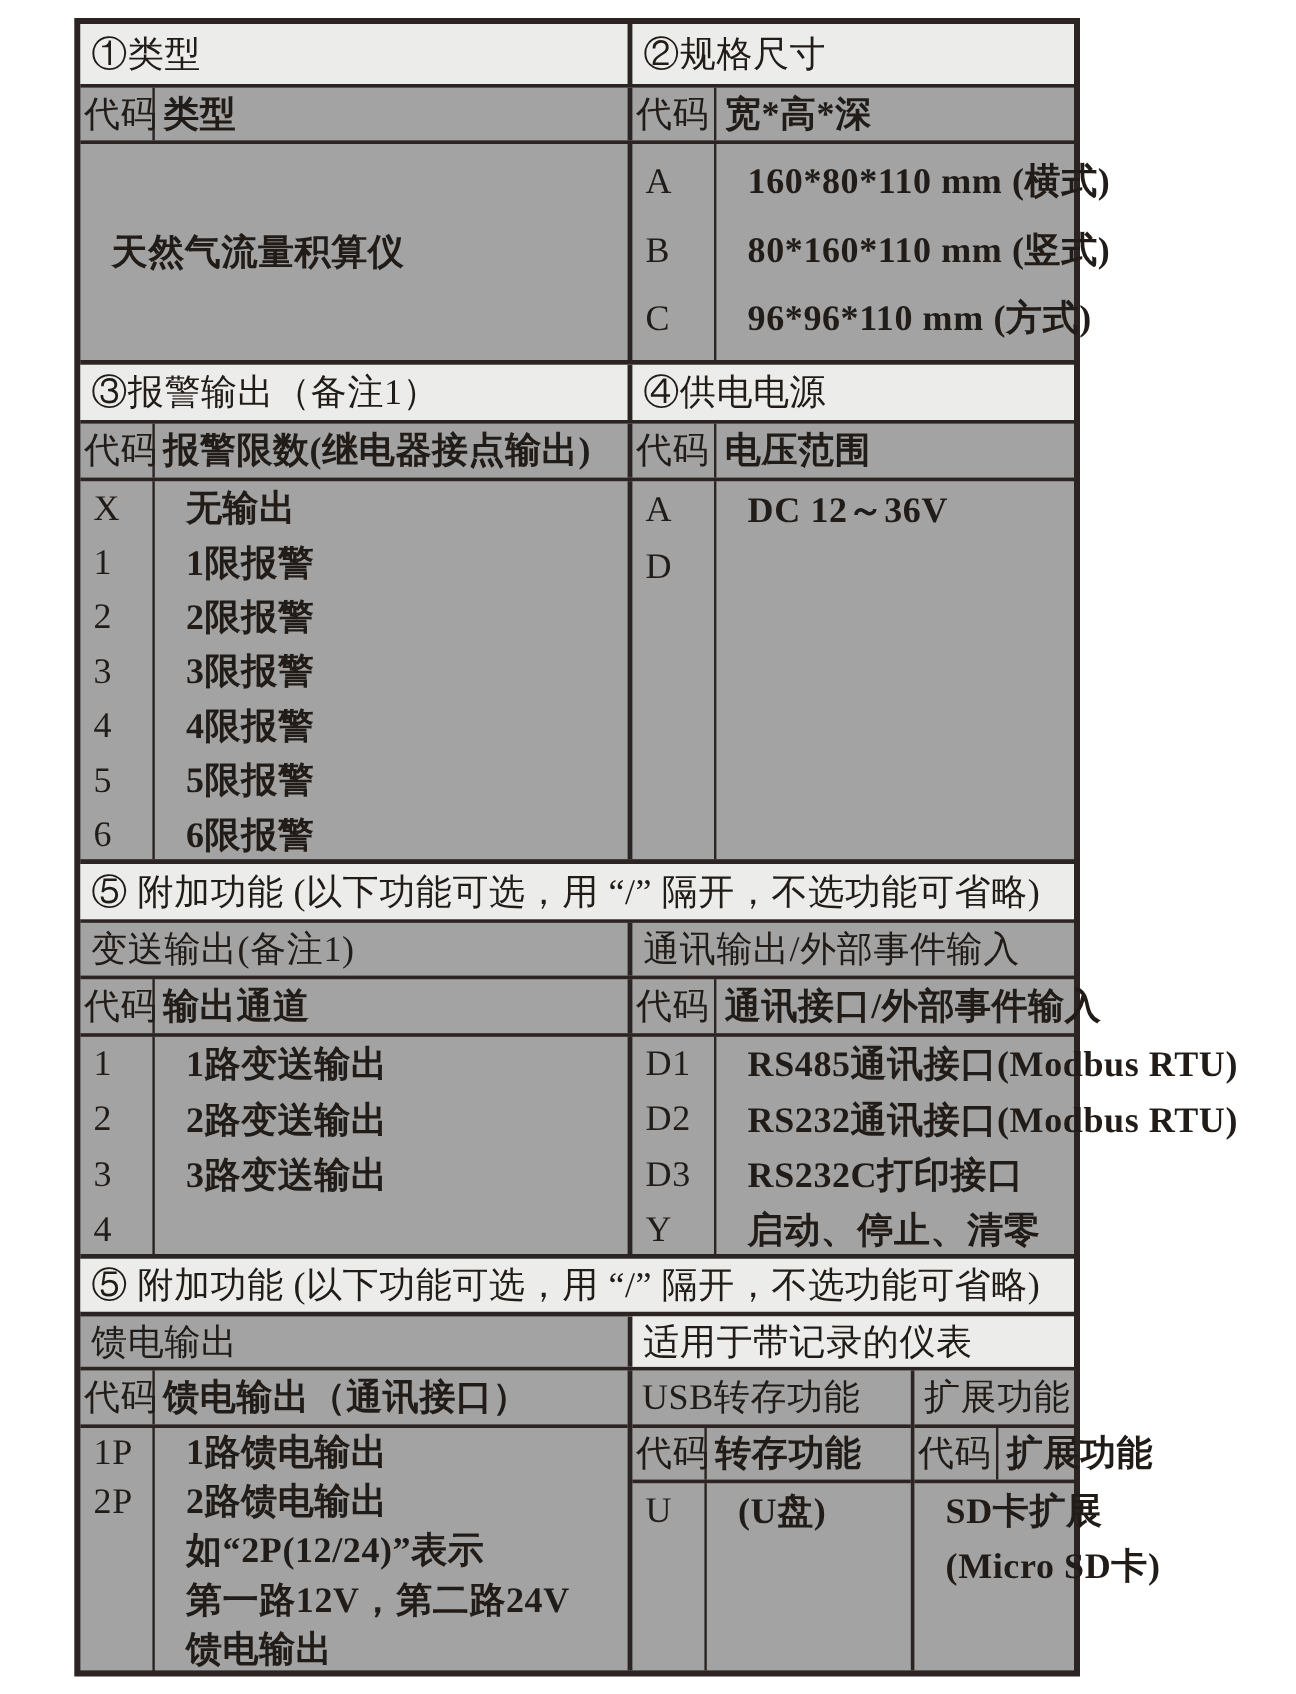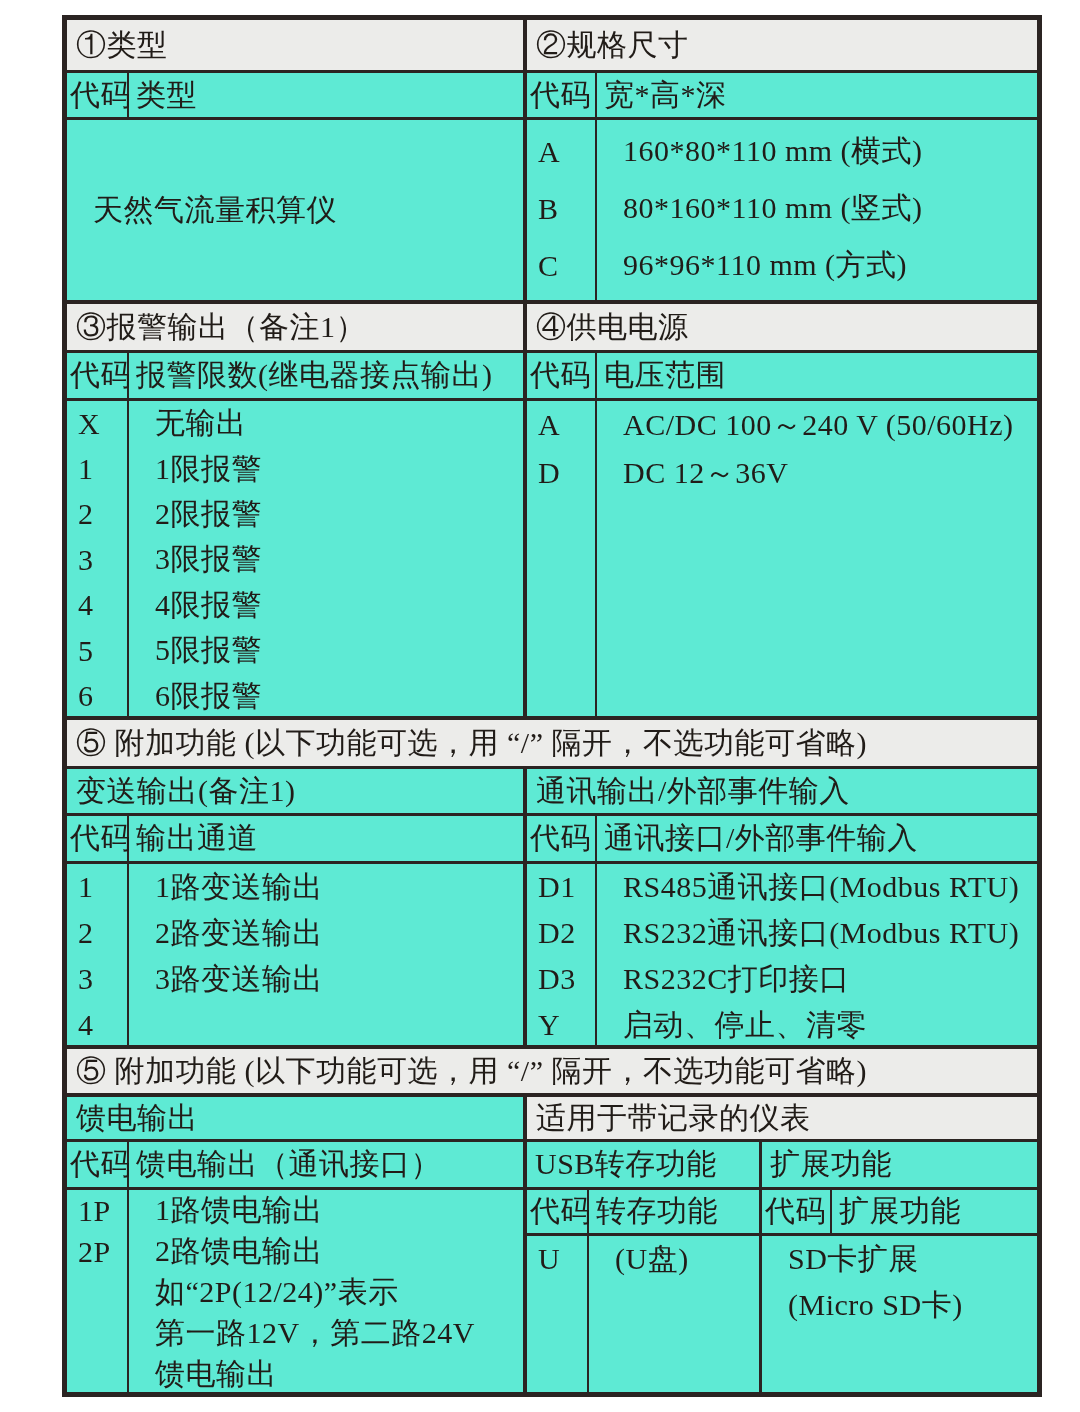--- a/index.html
+++ b/index.html
@@ -7,32 +7,32 @@
     --hg:#ececea;      
     --tx:#211c18;      
   }
   *{margin:0;padding:0;box-sizing:border-box;}
   html,body{background:#ffffff;}
   body{
     width:1080px;height:1412px;overflow:hidden;color:var(--tx);
     font-family:"Liberation Serif","DejaVu Serif",serif;
     font-size:30px;letter-spacing:0.5px;
   }
-  .tbl{width:980px;margin:15px 0 0 62px;border:5px solid var(--bc);background:#5eead4;}
+  .tbl{width:838px;margin:15px 0 0 62px;border:5px solid var(--bc);background:#a3a3a3;}
   .r{display:flex;border-top:3px solid var(--bc);}
   .r.nt{border-top:none;}
   .r.tt{border-top:4px solid var(--bc);}
   .lh{width:456px;display:flex;}
   .rh{flex:1;display:flex;border-left:4px solid var(--bc);min-width:0;}
   .col{flex-direction:column;}
   .g{background:var(--hg);}
   .tc{align-items:center;padding-left:9px;white-space:nowrap;}
   .cc{width:62px;flex-shrink:0;border-right:2px solid var(--bc);display:flex;flex-direction:column;}
   .cc.w2{width:70px;}
-  .dc{flex:1;display:flex;flex-direction:column;min-width:0;}
+  .dc{flex:1;display:flex;flex-direction:column;min-width:0;font-weight:bold;}
   .hd{height:100%;display:flex;align-items:center;padding-left:3px;white-space:nowrap;}
   .dc .hd{padding-left:7px;}
   .ln{height:46px;flex-shrink:0;display:flex;align-items:center;padding-left:11px;white-space:nowrap;}
   .dc .ln{padding-left:7px;margin-left:19px;}
   .cen{justify-content:center;}
   .b2 .ln{height:57px;}
   .b3 .ln{height:45.4px;}
   .b4 .ln{height:48px;}
   .bfl .ln{height:41px;}
   .bfr .ln{height:46px;}
@@ -139,21 +139,20 @@
         <div class="ln">5限报警</div>
         <div class="ln">6限报警</div>
       </div>
     </div>
     <div class="rh b4">
       <div class="cc w2">
         <div class="ln">A</div>
         <div class="ln">D</div>
       </div>
       <div class="dc">
-        <div class="ln">AC/DC 100～240 V (50/60Hz)</div>
         <div class="ln">DC 12～36V</div>
       </div>
     </div>
   </div>
 
   <div class="r tt" style="height:50px">
     <div class="bn g">⑤ 附加功能 (以下功能可选，用 “/” 隔开，不选功能可省略)</div>
   </div>
 
   <div class="r" style="height:47px">

